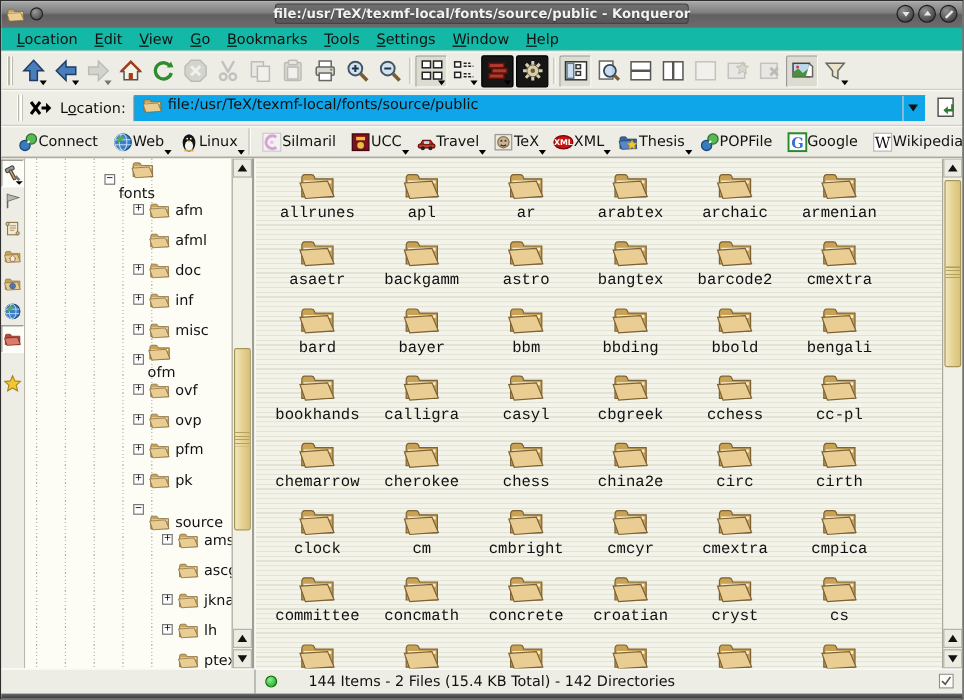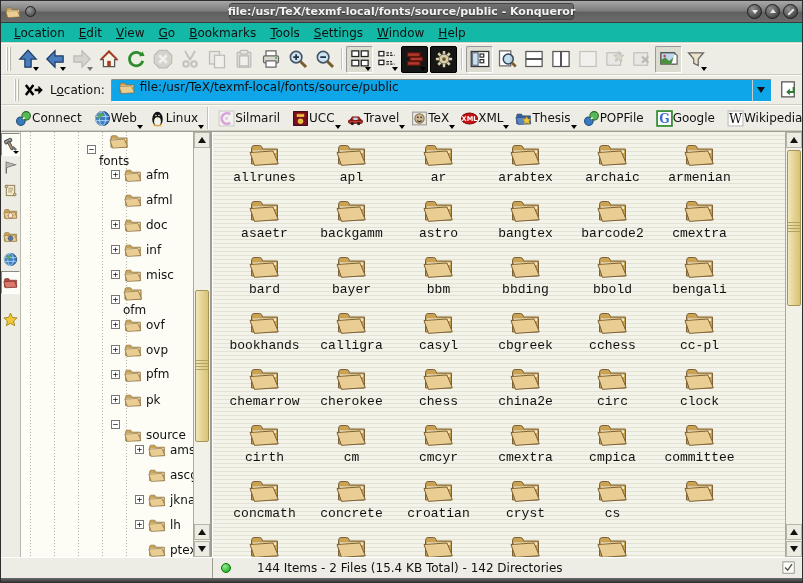--- a/index.html
+++ b/index.html
@@ -995,37 +995,45 @@
                 <path d="M1.5 12.5 L24.5 11 L29.8 23.7 L6 25.4 Z" fill="#e9cd92" stroke="#7c6234"></path>
               </svg></span>
             <div class="flabel">circ</div>
           </div>
           <div class="fcell">
             <span class="fico"><svg viewBox="0 0 32 28" width="100%" height="100%" xmlns="http://www.w3.org/2000/svg">
                 <path d="M3 9 Q3 5.5 5.5 5.5 L11 5.5 Q12.8 5.5 13.4 7.2 L14 9 L29 9 L29 24 L3 24 Z" fill="#c9a254" stroke="#7c6234"></path>
                 <path d="M4.5 10.5 H27.5 V13 H4.5 Z" fill="#f4ecd2"></path>
                 <path d="M1.5 12.5 L24.5 11 L29.8 23.7 L6 25.4 Z" fill="#e9cd92" stroke="#7c6234"></path>
               </svg></span>
+            <div class="flabel">cirth</div>
+          </div>
+          <div class="fcell">
+            <span class="fico"><svg viewBox="0 0 32 28" width="100%" height="100%" xmlns="http://www.w3.org/2000/svg">
+                <path d="M3 9 Q3 5.5 5.5 5.5 L11 5.5 Q12.8 5.5 13.4 7.2 L14 9 L29 9 L29 24 L3 24 Z" fill="#c9a254" stroke="#7c6234"></path>
+                <path d="M4.5 10.5 H27.5 V13 H4.5 Z" fill="#f4ecd2"></path>
+                <path d="M1.5 12.5 L24.5 11 L29.8 23.7 L6 25.4 Z" fill="#e9cd92" stroke="#7c6234"></path>
+              </svg></span>
             <div class="flabel">clock</div>
           </div>
           <div class="fcell">
             <span class="fico"><svg viewBox="0 0 32 28" width="100%" height="100%" xmlns="http://www.w3.org/2000/svg">
                 <path d="M3 9 Q3 5.5 5.5 5.5 L11 5.5 Q12.8 5.5 13.4 7.2 L14 9 L29 9 L29 24 L3 24 Z" fill="#c9a254" stroke="#7c6234"></path>
                 <path d="M4.5 10.5 H27.5 V13 H4.5 Z" fill="#f4ecd2"></path>
                 <path d="M1.5 12.5 L24.5 11 L29.8 23.7 L6 25.4 Z" fill="#e9cd92" stroke="#7c6234"></path>
               </svg></span>
-            <div class="flabel">cirth</div>
-          </div>
-          <div class="fcell">
-            <span class="fico"><svg viewBox="0 0 32 28" width="100%" height="100%" xmlns="http://www.w3.org/2000/svg">
-                <path d="M3 9 Q3 5.5 5.5 5.5 L11 5.5 Q12.8 5.5 13.4 7.2 L14 9 L29 9 L29 24 L3 24 Z" fill="#c9a254" stroke="#7c6234"></path>
-                <path d="M4.5 10.5 H27.5 V13 H4.5 Z" fill="#f4ecd2"></path>
-                <path d="M1.5 12.5 L24.5 11 L29.8 23.7 L6 25.4 Z" fill="#e9cd92" stroke="#7c6234"></path>
-              </svg></span>
             <div class="flabel">cm</div>
+          </div>
+          <div class="fcell">
+            <span class="fico"><svg viewBox="0 0 32 28" width="100%" height="100%" xmlns="http://www.w3.org/2000/svg">
+                <path d="M3 9 Q3 5.5 5.5 5.5 L11 5.5 Q12.8 5.5 13.4 7.2 L14 9 L29 9 L29 24 L3 24 Z" fill="#c9a254" stroke="#7c6234"></path>
+                <path d="M4.5 10.5 H27.5 V13 H4.5 Z" fill="#f4ecd2"></path>
+                <path d="M1.5 12.5 L24.5 11 L29.8 23.7 L6 25.4 Z" fill="#e9cd92" stroke="#7c6234"></path>
+              </svg></span>
+            <div class="flabel">cmbright</div>
           </div>
           <div class="fcell">
             <span class="fico"><svg viewBox="0 0 32 28" width="100%" height="100%" xmlns="http://www.w3.org/2000/svg">
                 <path d="M3 9 Q3 5.5 5.5 5.5 L11 5.5 Q12.8 5.5 13.4 7.2 L14 9 L29 9 L29 24 L3 24 Z" fill="#c9a254" stroke="#7c6234"></path>
                 <path d="M4.5 10.5 H27.5 V13 H4.5 Z" fill="#f4ecd2"></path>
                 <path d="M1.5 12.5 L24.5 11 L29.8 23.7 L6 25.4 Z" fill="#e9cd92" stroke="#7c6234"></path>
               </svg></span>
             <div class="flabel">cmcyr</div>
           </div>
           <div class="fcell">

